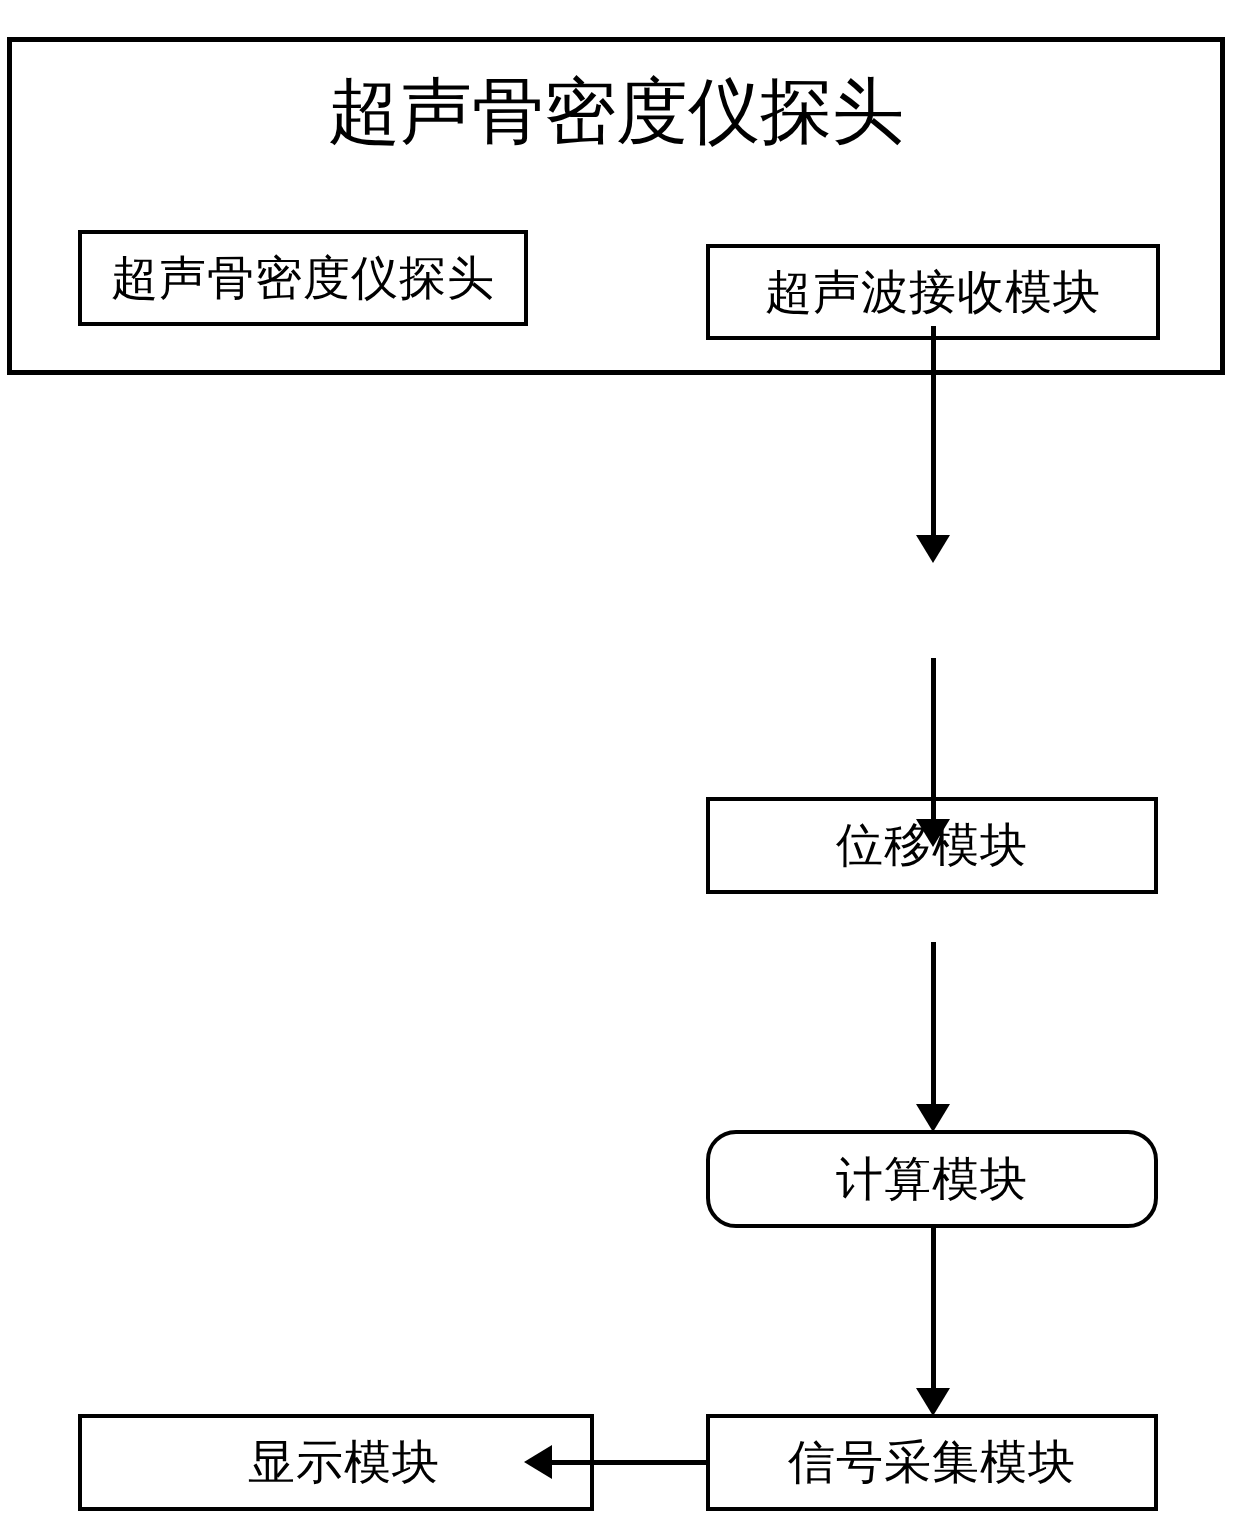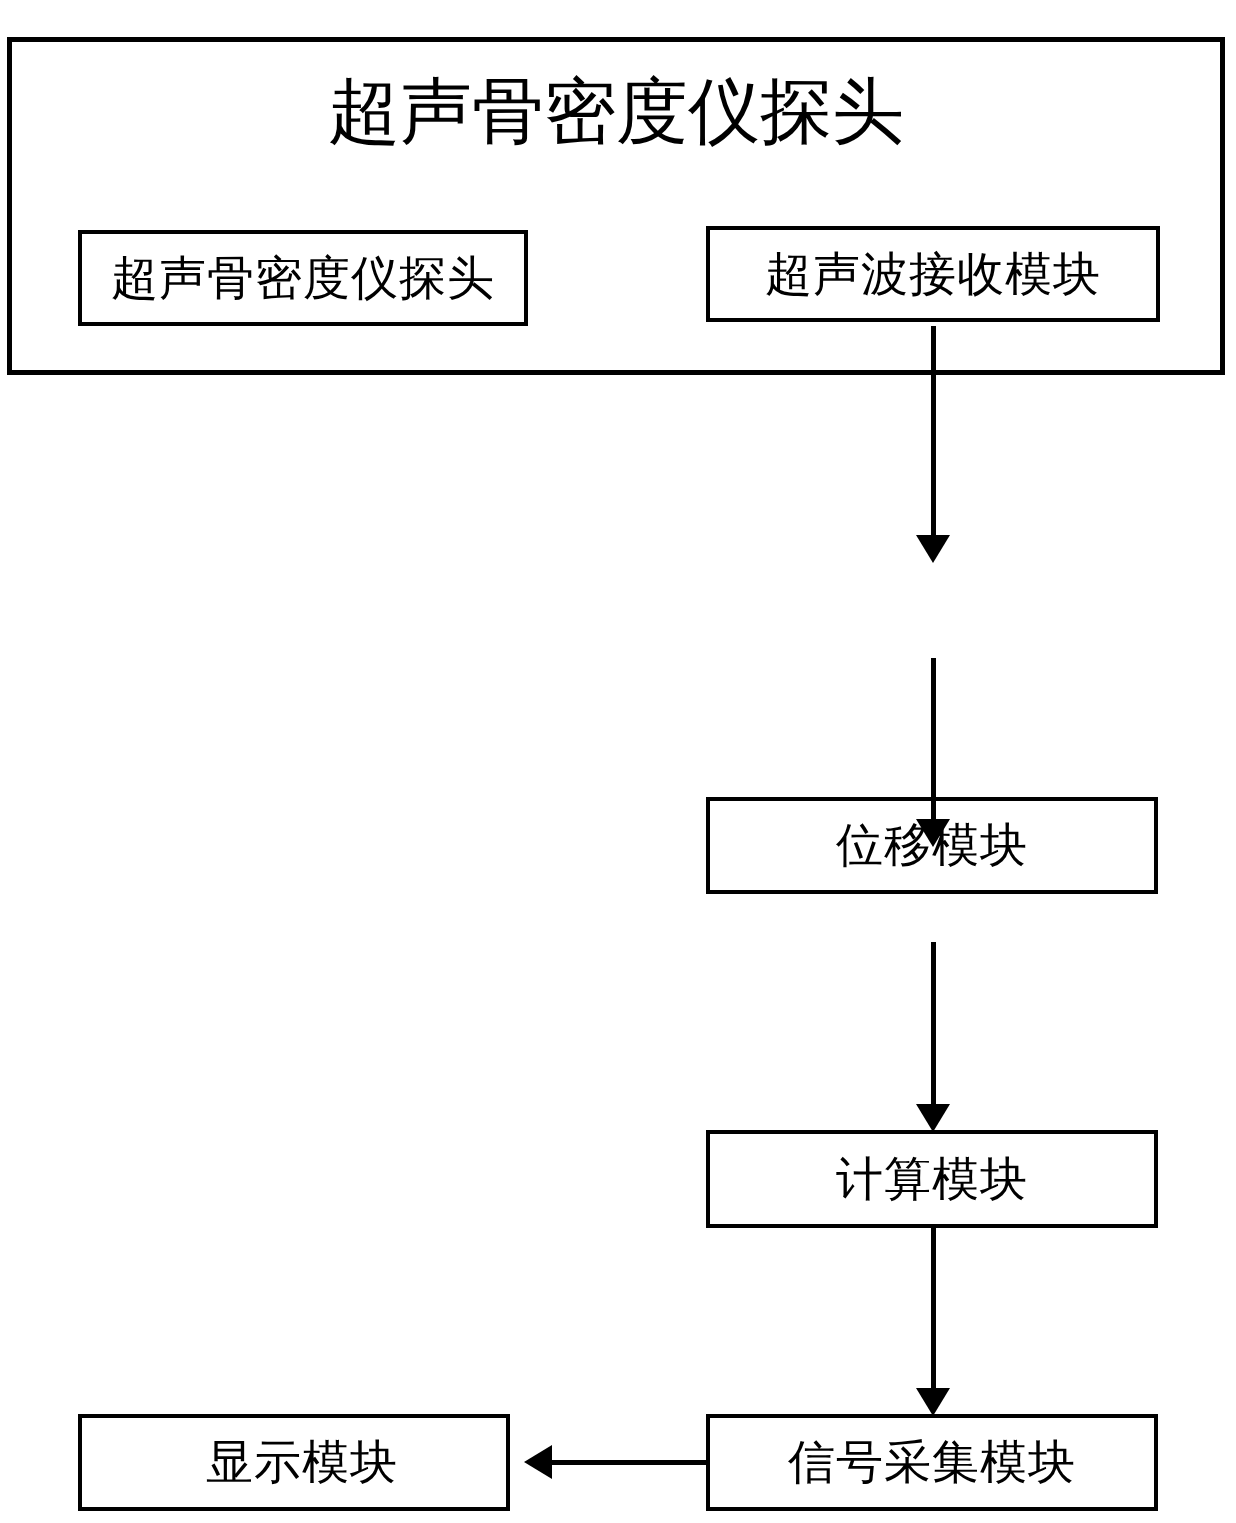--- a/index.html
+++ b/index.html
@@ -57,26 +57,26 @@
     text-align: center;
     font-size: 72px;
     line-height: 1;
     color: #000000;
     white-space: nowrap;
     padding-left: 24px;
   }
 
   
   #node-transmit   { left: 78px;  top: 230px;  width: 450px; height: 96px; }
-  #node-receive    { left: 706px; top: 226px;  width: 454px; height: 96px; }
+  #node-receive    { left: 706px; top: 244px;  width: 454px; height: 96px; }
   #node-decide     { left: 706px; top: 561px;  width: 452px; height: 97px; }
   #node-displace   { left: 706px; top: 797px;  width: 452px; height: 97px; }
-  #node-calculate  { left: 706px; top: 1130px; width: 452px; height: 98px; }
+  #node-calculate  { left: 706px; top: 1130px; width: 452px; height: 98px; border-radius: 30px; }
   #node-acquire    { left: 706px; top: 1414px; width: 452px; height: 97px; }
-  #node-display    { left: 78px;  top: 1414px; width: 432px; height: 97px; padding-left: 16px; }
+  #node-display    { left: 78px;  top: 1414px; width: 516px; height: 97px; padding-left: 16px; }
 
   
   .conn-v {
     position: absolute;
     width: 5px;
     background: #000000;
   }
   .conn-h {
     position: absolute;
     height: 5px;

